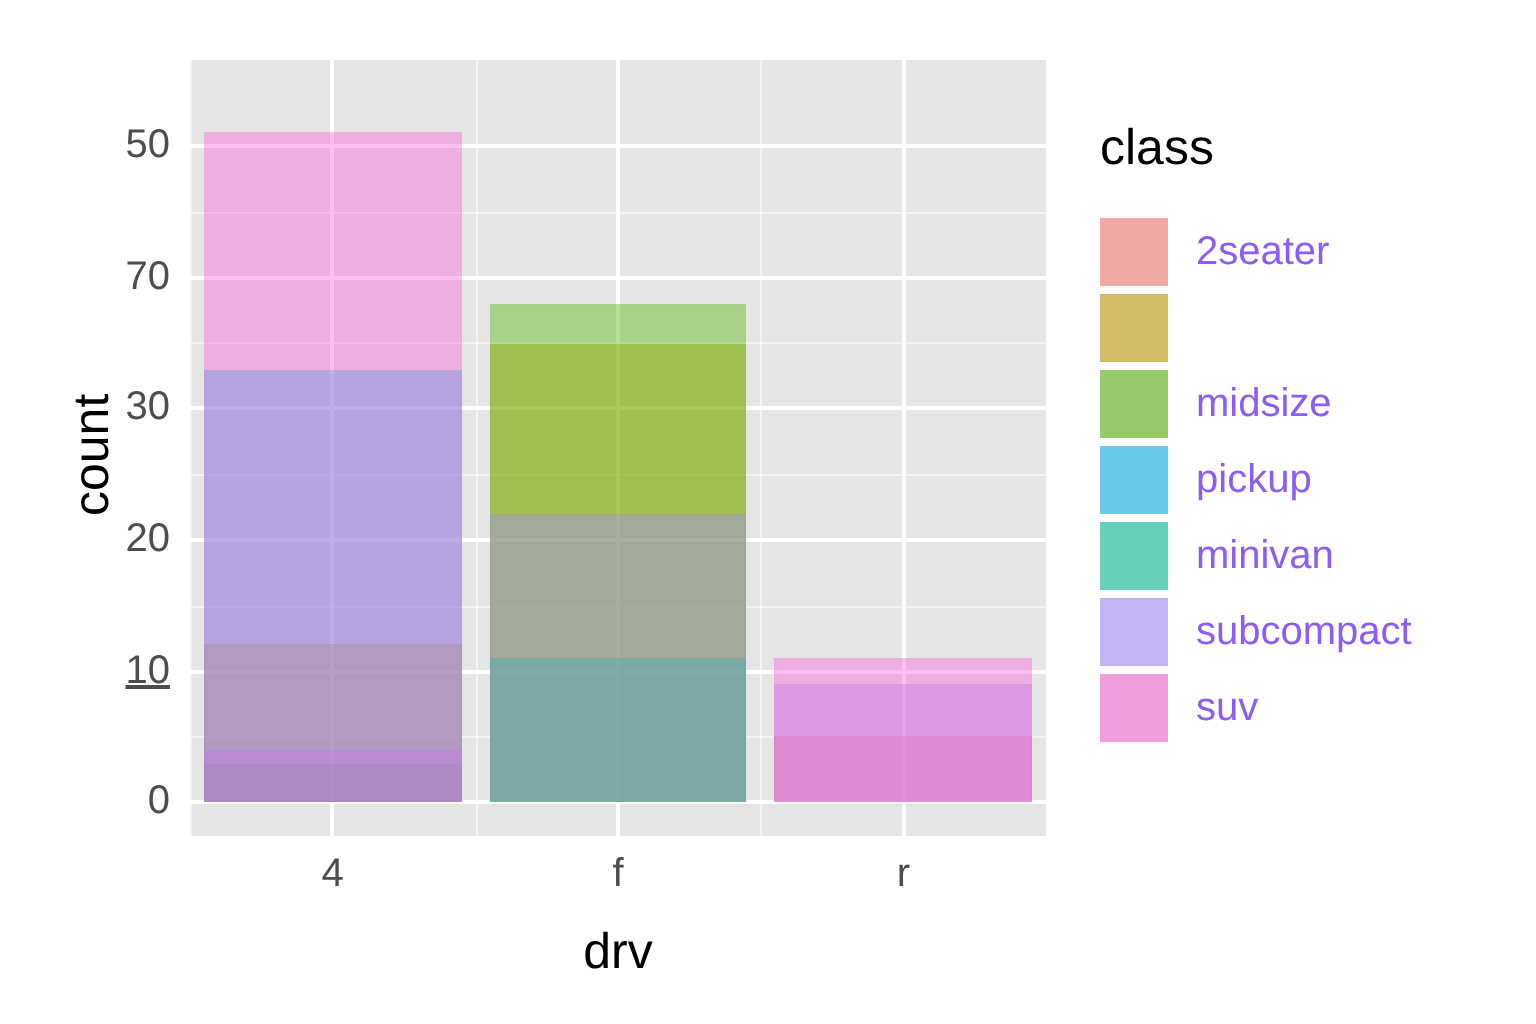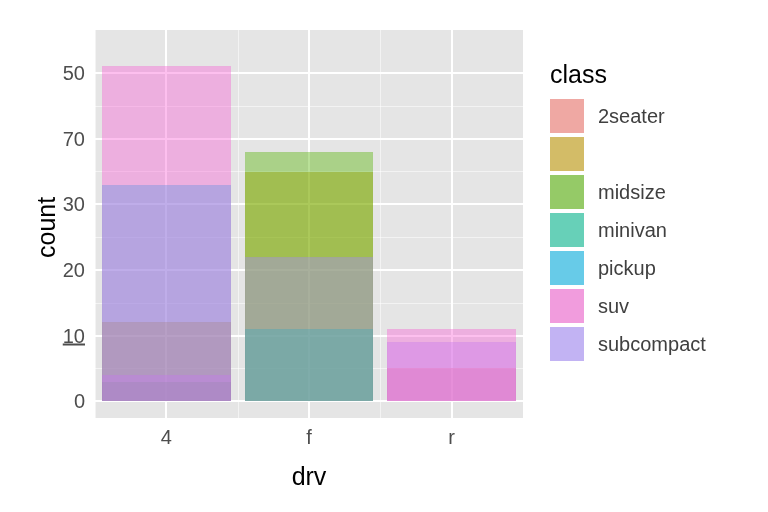--- a/index.html
+++ b/index.html
@@ -81,42 +81,42 @@
     transform: translateX(-50%);
   }
   .legend {
     position: absolute;
     left: 550px;
     top: 60px;
   }
   .legend-title {
     font-size: 25px;
     color: #000;
-    margin-bottom: 8px;
+    margin-bottom: 18px;
   }
   .legend-item {
     display: flex;
     align-items: center;
     height: 38px;
   }
   .legend-key {
     width: 34px;
     height: 34px;
     background: #E5E5E5;
     position: relative;
     margin-right: 14px;
   }
   .legend-swatch {
     position: absolute;
     inset: 0;
     opacity: 0.55;
   }
   .legend-label {
     font-size: 20px;
-    color: #404040;
+    color: #8b5cf6;
   }
 </style>
 </head>
 <body>
 
 <div class="chart-wrap">
 
   <div class="panel" id="panel">
       <div class="hmajor" style="top: 371.259px;"></div>
       <div class="hmajor" style="top: 305.607px;"></div>
@@ -174,41 +174,41 @@
           </div>
         </div>
         <div class="legend-item">
           <div class="legend-key">
             <div class="legend-swatch" style="background: rgb(83, 180, 0);"></div>
           </div>
           <div class="legend-label">midsize</div>
         </div>
         <div class="legend-item">
           <div class="legend-key">
+            <div class="legend-swatch" style="background: rgb(0, 182, 235);"></div>
+          </div>
+          <div class="legend-label">pickup</div>
+        </div>
+        <div class="legend-item">
+          <div class="legend-key">
             <div class="legend-swatch" style="background: rgb(0, 192, 148);"></div>
           </div>
           <div class="legend-label">minivan</div>
         </div>
         <div class="legend-item">
           <div class="legend-key">
-            <div class="legend-swatch" style="background: rgb(0, 182, 235);"></div>
-          </div>
-          <div class="legend-label">pickup</div>
+            <div class="legend-swatch" style="background: rgb(165, 138, 255);"></div>
+          </div>
+          <div class="legend-label">subcompact</div>
         </div>
         <div class="legend-item">
           <div class="legend-key">
             <div class="legend-swatch" style="background: rgb(251, 97, 215);"></div>
           </div>
           <div class="legend-label">suv</div>
-        </div>
-        <div class="legend-item">
-          <div class="legend-key">
-            <div class="legend-swatch" style="background: rgb(165, 138, 255);"></div>
-          </div>
-          <div class="legend-label">subcompact</div>
         </div>
       </div>
   </div>
 
 <div class="y-tick-label" style="left: 45px; top: 401.259px;">0</div>
     <div class="y-tick-label" style="left: 45px; top: 335.607px; text-decoration: underline;">10</div>
     <div class="y-tick-label" style="left: 45px; top: 269.956px;">20</div>
     <div class="y-tick-label" style="left: 45px; top: 204.305px;">30</div>
     <div class="y-tick-label" style="left: 45px; top: 138.653px;">70</div>
     <div class="y-tick-label" style="left: 45px; top: 73.0017px;">50</div>

